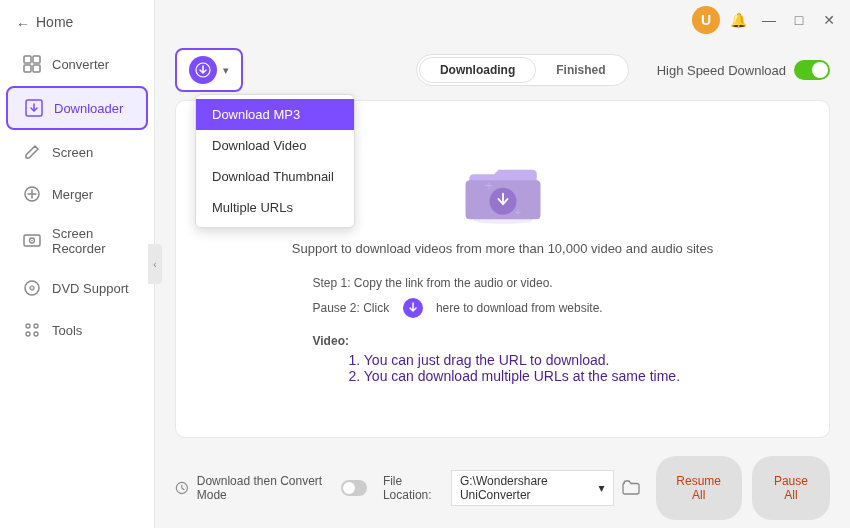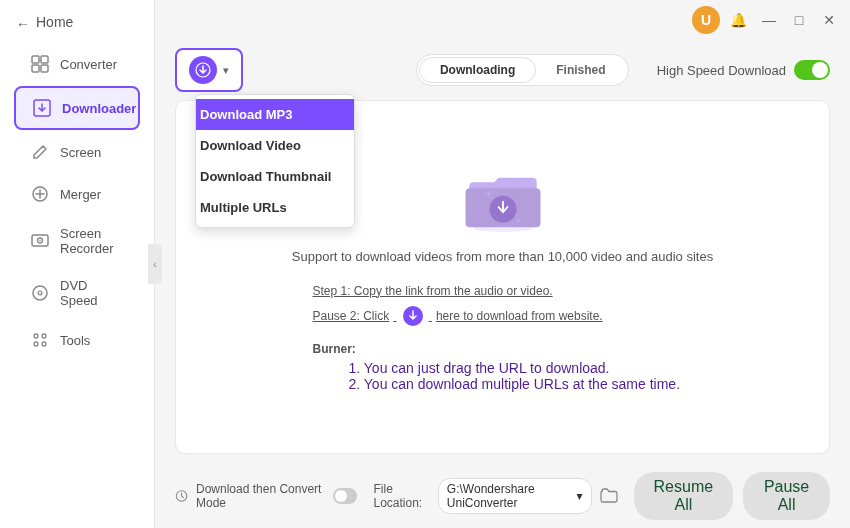--- a/index.html
+++ b/index.html
@@ -32,21 +32,21 @@
       padding: 14px 16px 10px 16px;
       font-size: 14px;
       color: #555;
       cursor: pointer;
     }
 
     .sidebar-nav {
       display: flex;
       flex-direction: column;
       gap: 2px;
-      padding: 4px 8px;
+      padding: 4px 0;
       flex: 1;
     }
 
     .sidebar-item {
       display: flex;
       align-items: center;
       gap: 10px;
       padding: 10px 16px;
       cursor: pointer;
       border-radius: 6px;
@@ -164,25 +164,24 @@
       border: 1px solid #ddd;
       border-radius: 6px;
       box-shadow: 0 4px 12px rgba(0,0,0,0.15);
       z-index: 100;
       min-width: 160px;
       padding: 4px 0;
       margin-top: 2px;
     }
 
     .dropdown-item {
-      padding: 8px 4px;
+      padding: 8px 16px;
       cursor: pointer;
       font-size: 13px;
       color: #333;
-      font-weight: bold;
     }
 
     .dropdown-item.selected {
       background: #7c4dff;
       color: white;
     }
 
     
     .tabs {
       display: flex;
@@ -272,21 +271,20 @@
       text-align: left;
     }
 
     .step-text {
       font-size: 12px;
       color: #555;
       margin-bottom: 8px;
       display: flex;
       align-items: center;
       gap: 4px;
-      text-decoration: underline;
     }
 
     .step-icon {
       display: inline-flex;
       align-items: center;
       justify-content: center;
       width: 20px;
       height: 20px;
       border-radius: 50%;
       background: #7c4dff;
@@ -357,40 +355,40 @@
       gap: 8px;
       font-size: 12px;
       color: #555;
     }
 
     .file-path {
       display: flex;
       align-items: center;
       background: #fff;
       border: 1px solid #ddd;
-      border-radius: 12px;
+      border-radius: 0;
       padding: 3px 8px;
       font-size: 12px;
       color: #333;
       gap: 4px;
     }
 
     .bottom-actions {
       margin-left: auto;
       display: flex;
       gap: 10px;
     }
 
     .btn-gray {
-      padding: 6px 20px;
+      padding: 18px 20px;
       background: #e0e0e0;
       border: none;
       border-radius: 20px;
-      font-size: 16px;
-      color: #14532d;
+      font-size: 12px;
+      color: #c2410c;
       cursor: pointer;
     }
 
     
     .sidebar-collapse {
       position: absolute;
       left: 148px;
       top: 50%;
       transform: translateY(-50%);
       width: 14px;
@@ -429,21 +427,21 @@
     </div>
 
     <div class="sidebar-item active">
       <span class="icon-box">
         <svg width="18" height="18" viewBox="0 0 18 18" fill="none">
           <rect x="1" y="1" width="16" height="16" rx="2" stroke="#7c4dff" stroke-width="1.5"></rect>
           <line x1="9" y1="5" x2="9" y2="11" stroke="#7c4dff" stroke-width="1.5" stroke-linecap="round"></line>
           <polyline points="6,9 9,12 12,9" stroke="#7c4dff" stroke-width="1.5" fill="none" stroke-linecap="round" stroke-linejoin="round"></polyline>
         </svg>
       </span>
-      <span style="color:#6a3de8;font-weight:700;">Downloader</span>
+      <span style="color:#6a3de8;font-weight:400;">Downloader</span>
     </div>
 
 
     <div class="sidebar-item">
       <span class="icon-box">
         <svg width="18" height="18" viewBox="0 0 18 18" fill="none">
           <path d="M3 12L12 3l3 3L6 15H3v-3z" stroke="#888" stroke-width="1.5" stroke-linejoin="round"></path>
         </svg>
       </span>
       <span>Screen</span>
@@ -472,21 +470,21 @@
     </div>
 
     <div class="sidebar-item">
       <span class="icon-box">
         <svg width="18" height="18" viewBox="0 0 18 18" fill="none">
           <circle cx="9" cy="9" r="7" stroke="#888" stroke-width="1.5"></circle>
           <circle cx="9" cy="9" r="2" stroke="#888" stroke-width="1.2"></circle>
           <circle cx="9" cy="9" r="0.5" fill="#888"></circle>
         </svg>
       </span>
-      <span>DVD Speed</span>
+      <span>DVD Support</span>
     </div>
 
     <div class="sidebar-item">
       <span class="icon-box">
         <svg width="18" height="18" viewBox="0 0 18 18" fill="none">
           <circle cx="5" cy="5" r="2" stroke="#888" stroke-width="1.3"></circle>
           <circle cx="13" cy="5" r="2" stroke="#888" stroke-width="1.3"></circle>
           <circle cx="5" cy="13" r="2" stroke="#888" stroke-width="1.3"></circle>
           <circle cx="13" cy="13" r="2" stroke="#888" stroke-width="1.3"></circle>
         </svg>
@@ -573,21 +571,21 @@
             <circle cx="8" cy="8" r="7" fill="#7c4dff"></circle>
             <path d="M5 8l3 3 3-3M8 3v8" stroke="white" stroke-width="1.5" stroke-linecap="round" stroke-linejoin="round"></path>
           </svg>
         </span>
         &nbsp;
         <span>here to download from website.</span>
       </p>
     </div>
 
     <div class="notes-box">
-      <p class="notes-title">Burner:</p>
+      <p class="notes-title">Video:</p>
       <p class="note-item">1. You can just drag the URL to download.</p>
       <p class="note-item">2. You can download multiple URLs at the same time.</p>
     </div>
 
   </div>
 
   <div class="bottom-bar">
 
     <div class="convert-mode">
       <svg width="16" height="16" viewBox="0 0 16 16" fill="none">

